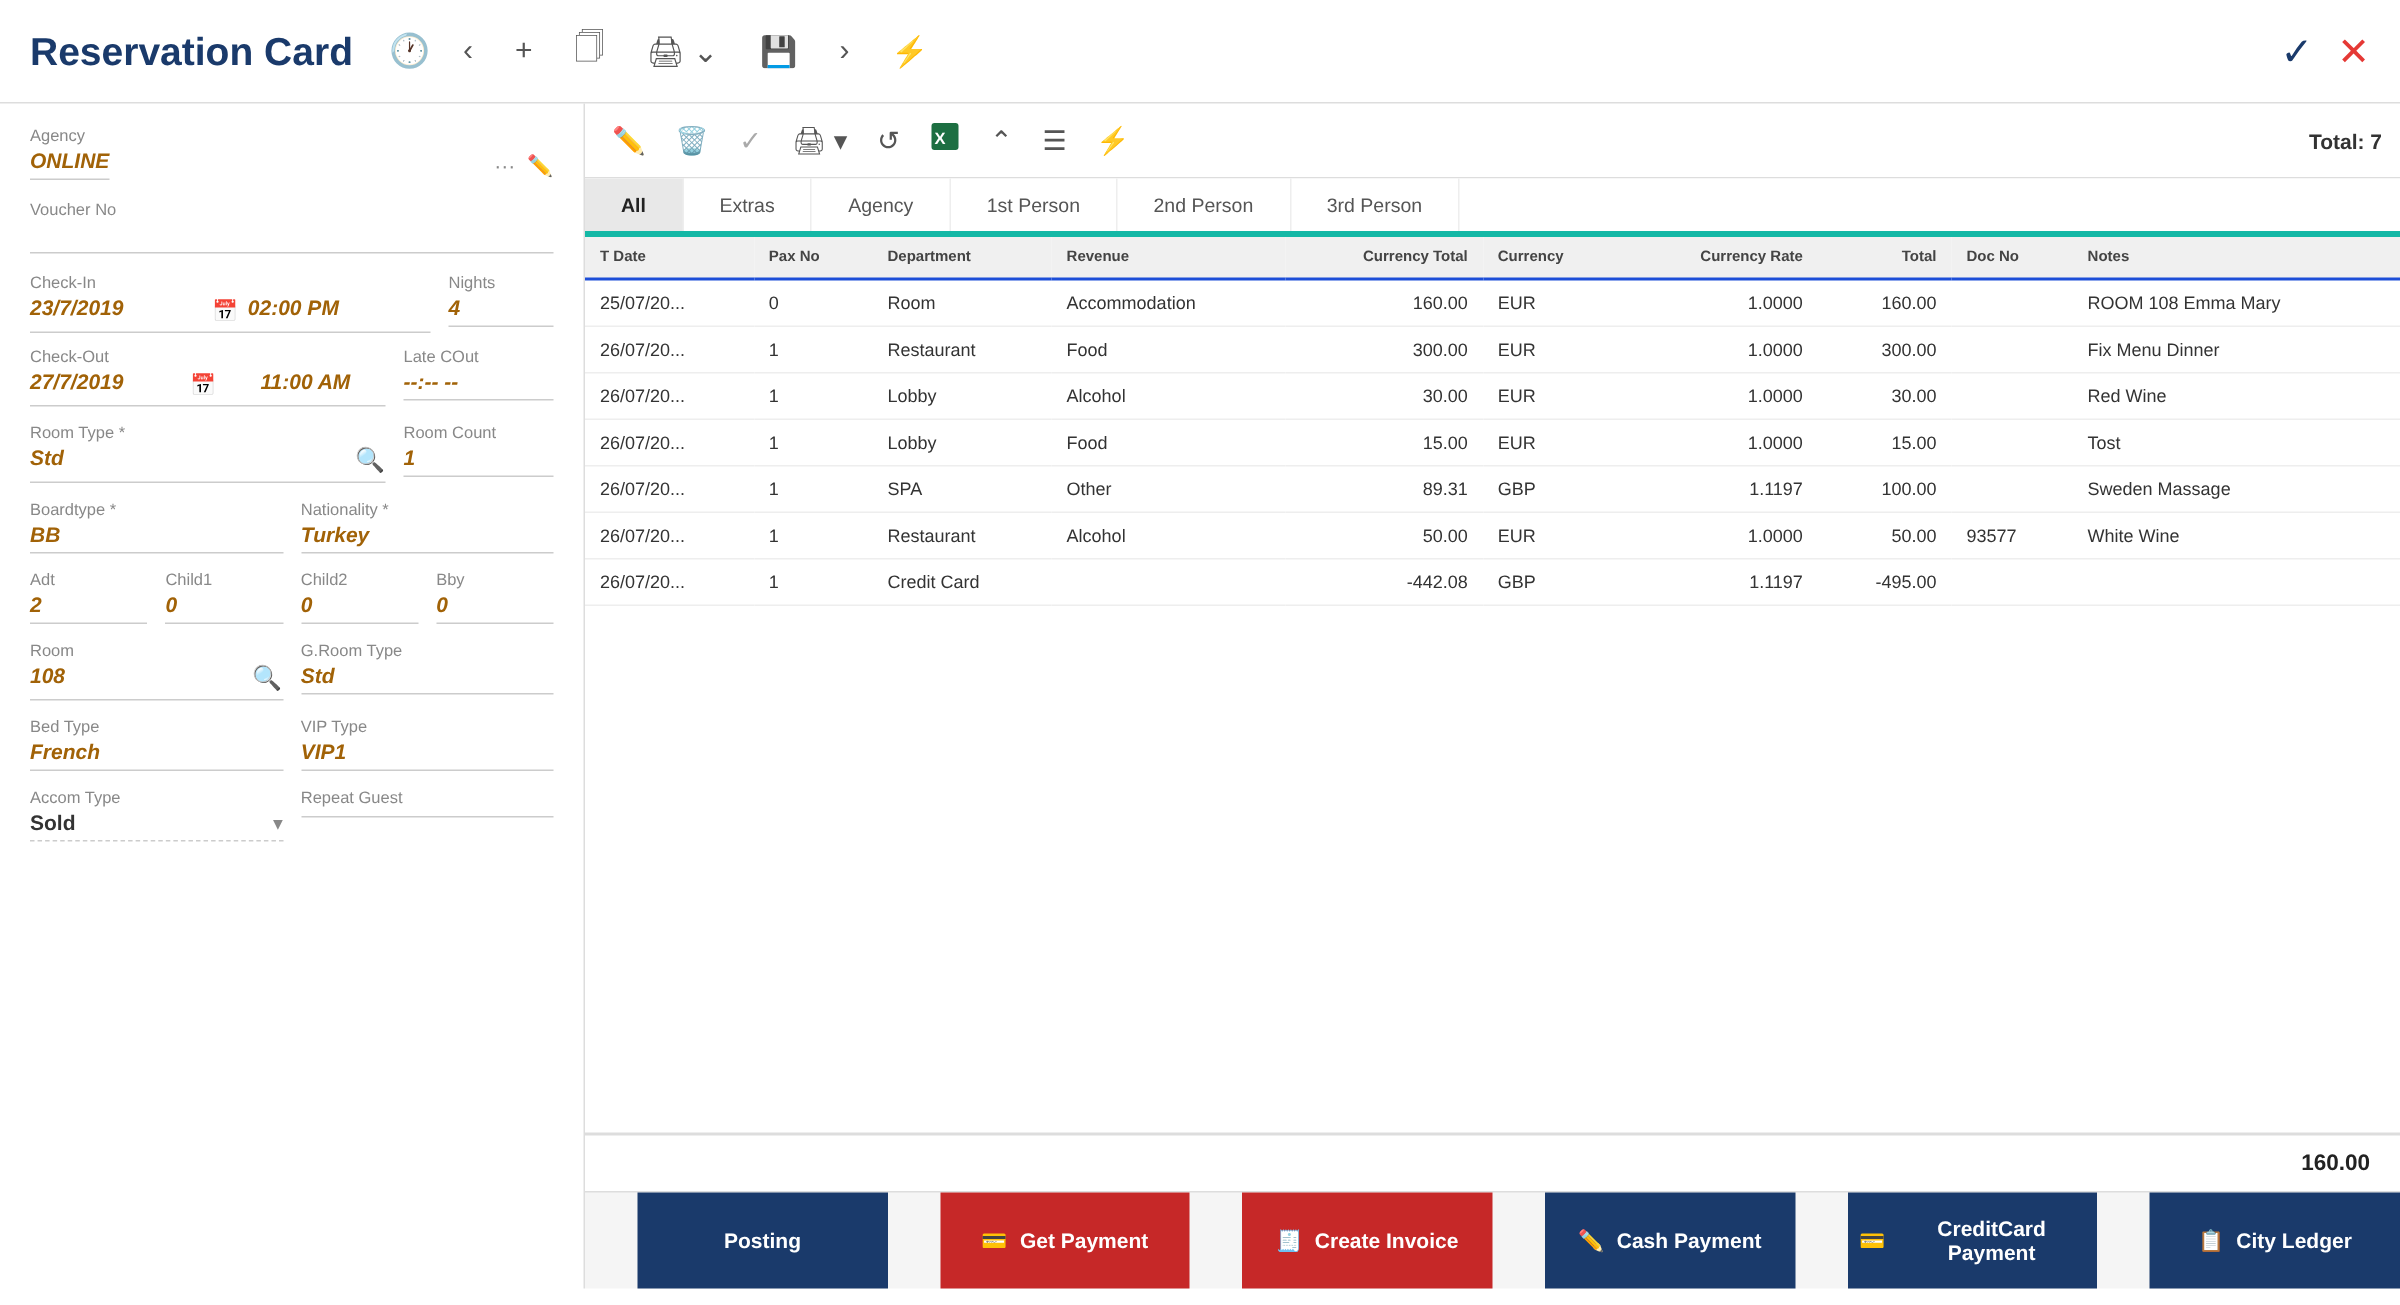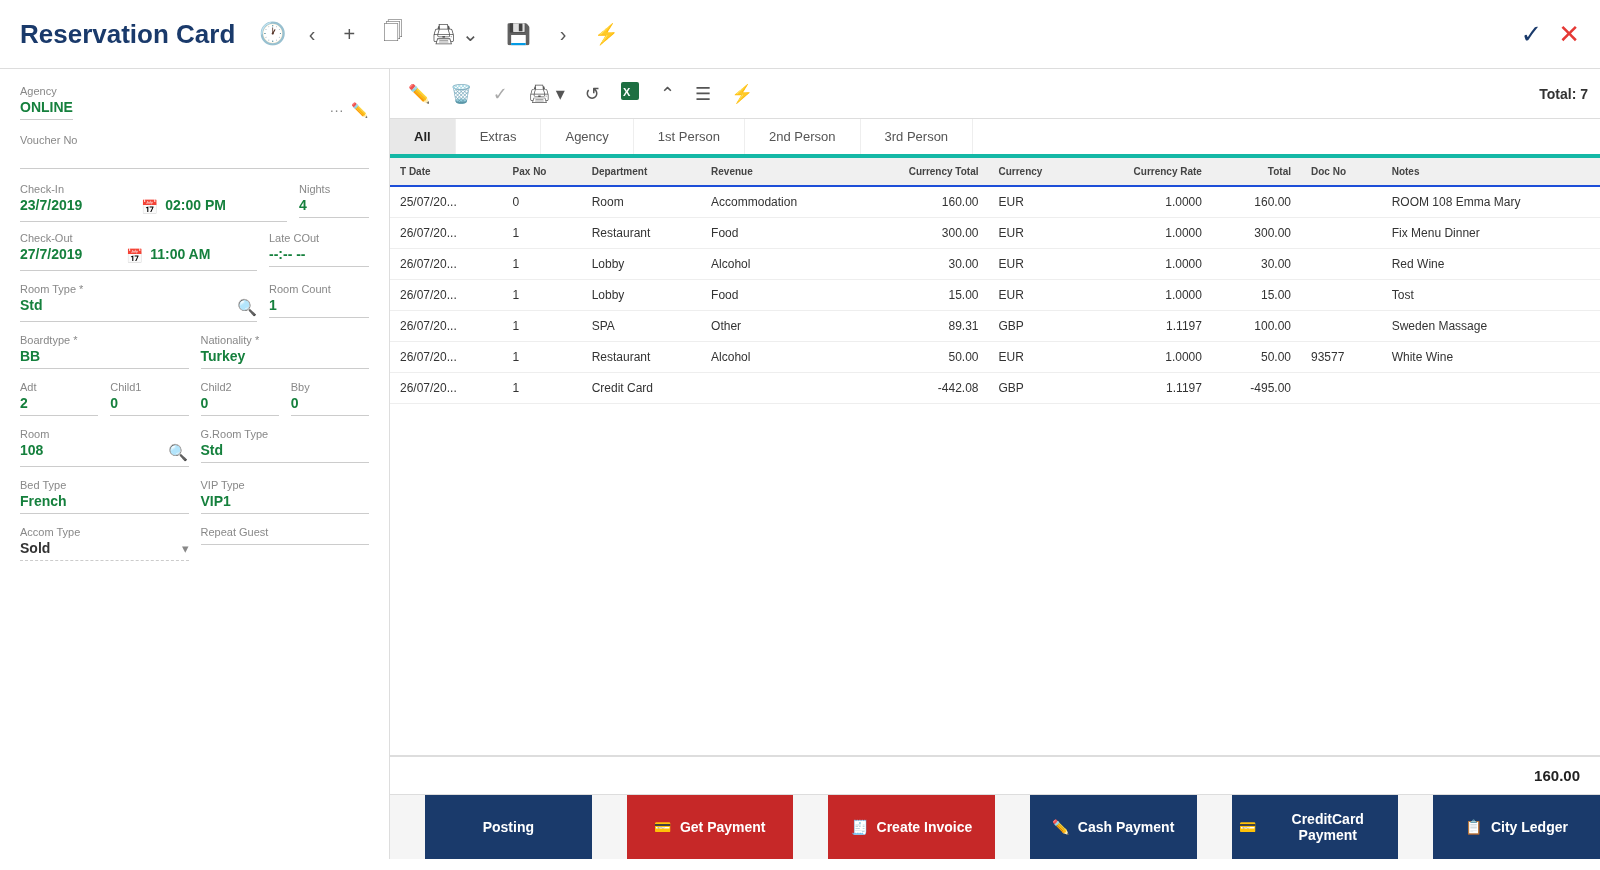--- a/index.html
+++ b/index.html
@@ -15,21 +15,21 @@
     .header-check { font-size: 26px; color: #1a3a6b; cursor: pointer; }
     .header-close { font-size: 26px; color: #e53935; cursor: pointer; }
     
     
     .main-layout { display: flex; height: calc(870px - 80px); }
     
     
     .left-panel { width: 390px; padding: 16px 20px; border-right: 1px solid #ddd; overflow-y: auto; }
     .field-group { margin-bottom: 14px; }
     .field-label { font-size: 11px; color: #888; margin-bottom: 2px; }
-    .field-value { font-size: 14px; font-weight: 600; color: #15803d; border-bottom: 1px solid #ccc; padding-bottom: 4px; }
+    .field-value { font-size: 14px; font-weight: 600; color: #a16207; border-bottom: 1px solid #ccc; padding-bottom: 4px; font-style: italic; }
     .field-row { display: flex; gap: 12px; }
     .field-col { flex: 1; }
     .agency-row { display: flex; align-items: center; justify-content: space-between; }
     .agency-actions { display: flex; gap: 8px; color: #888; cursor: pointer; font-size: 14px; }
     
     .input-with-icon { display: flex; align-items: center; border-bottom: 1px solid #ccc; padding-bottom: 4px; }
     .input-with-icon .field-value { border-bottom: none; flex: 1; }
     .input-icon { color: #888; font-size: 14px; }
     
     .search-icon-btn { background: none; border: none; cursor: pointer; color: #888; font-size: 16px; }
@@ -136,21 +136,21 @@
           <div class="field-value">4</div>
         </div>
       </div>
 
       <div class="field-row" style="margin-top:10px;">
         <div class="field-col">
           <div class="field-label">Check-Out</div>
           <div class="input-with-icon">
             <div class="field-value">27/7/2019</div>
             <span class="input-icon">📅</span>
-            <div class="field-value" style="margin-left:6px;">11:00 AM</div>
+            <div class="field-value" style="margin-left:6px;text-align:center;">11:00 AM</div>
           </div>
         </div>
         <div class="field-col" style="max-width:100px;">
           <div class="field-label">Late COut</div>
           <div class="field-value">--:-- --</div>
         </div>
       </div>
 
       <div class="field-row" style="margin-top:12px;">
         <div class="field-col">

